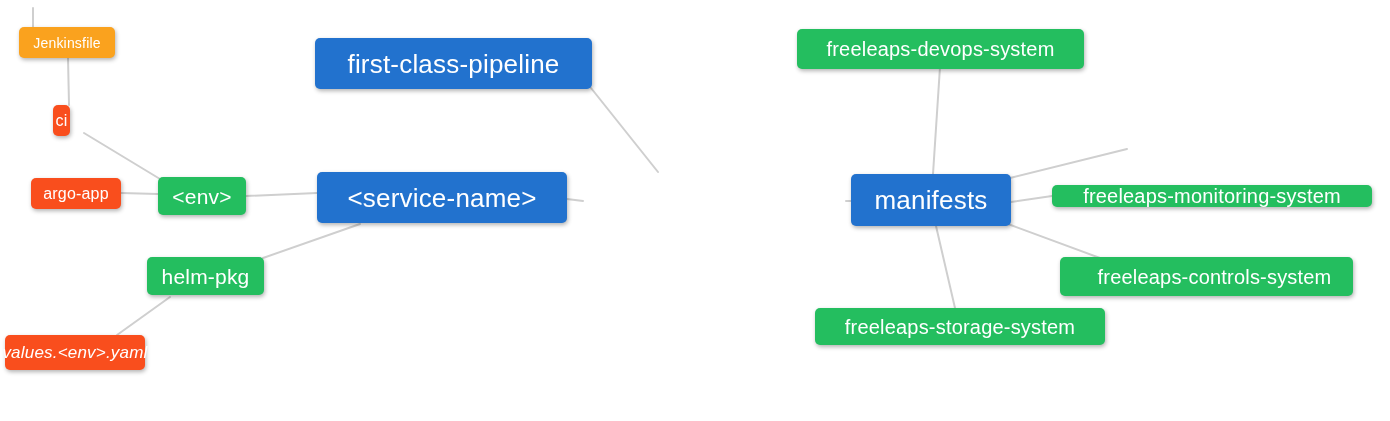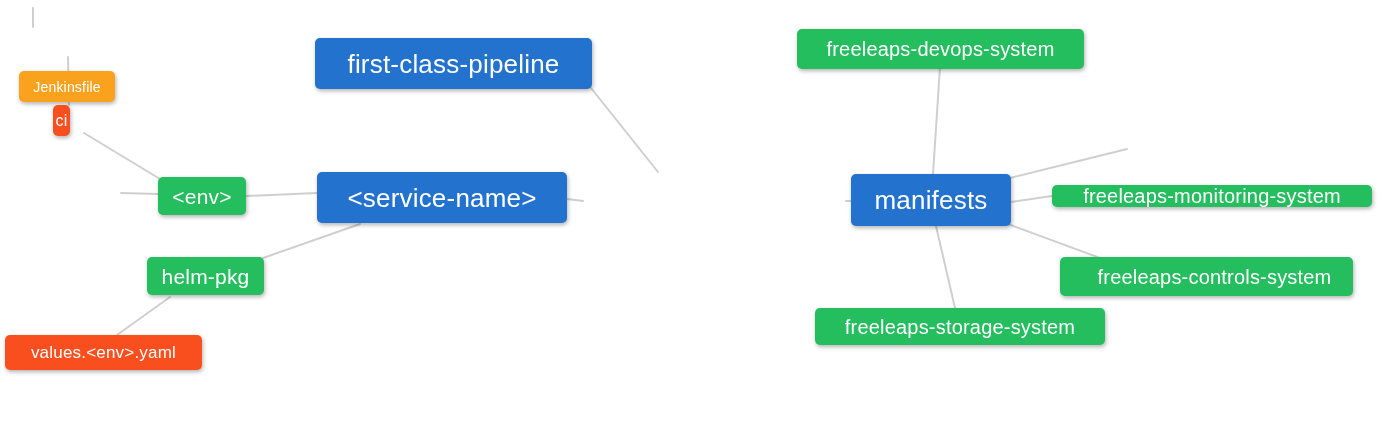--- a/index.html
+++ b/index.html
@@ -54,25 +54,26 @@
       <line x1="117" y1="335" x2="170" y2="297" stroke="#CFCFCF" stroke-width="2" stroke-linecap="round"></line>
       <line x1="591" y1="88" x2="658" y2="172" stroke="#CFCFCF" stroke-width="2" stroke-linecap="round"></line>
       <line x1="567" y1="199" x2="583" y2="201" stroke="#CFCFCF" stroke-width="2" stroke-linecap="round"></line>
       <line x1="846" y1="201" x2="851" y2="201" stroke="#CFCFCF" stroke-width="2" stroke-linecap="round"></line>
       <line x1="940" y1="67" x2="933" y2="174" stroke="#CFCFCF" stroke-width="2" stroke-linecap="round"></line>
       <line x1="1010" y1="178" x2="1127" y2="149" stroke="#CFCFCF" stroke-width="2" stroke-linecap="round"></line>
       <line x1="1011" y1="202" x2="1052" y2="196" stroke="#CFCFCF" stroke-width="2" stroke-linecap="round"></line>
       <line x1="1008" y1="224" x2="1100" y2="258" stroke="#CFCFCF" stroke-width="2" stroke-linecap="round"></line>
       <line x1="936" y1="226" x2="955" y2="308" stroke="#CFCFCF" stroke-width="2" stroke-linecap="round"></line>
     </svg>
-<div class="mm-node" style="left: 19px; top: 27px; width: 96px; height: 31px; font-size: 14px; background: rgb(250, 162, 30); color: rgb(255, 255, 255); margin-top: 44px;">Jenkinsfile</div>
+<div class="mm-node" style="left: 19px; top: 27px; width: 96px; height: 31px; font-size: 14px; background: rgb(250, 162, 30); color: rgb(255, 255, 255);">Jenkinsfile</div>
     <div class="mm-node" style="left: 53px; top: 105px; width: 17px; height: 31px; font-size: 16px; background: rgb(249, 78, 29); color: rgb(255, 255, 255);">ci</div>
+    <div class="mm-node" style="left: 31px; top: 178px; width: 90px; height: 31px; font-size: 16px; background: rgb(249, 78, 29); color: rgb(255, 255, 255);">argo-app</div>
     <div class="mm-node" style="left: 158px; top: 177px; width: 88px; height: 38px; font-size: 21px; background: rgb(36, 190, 95); color: rgb(255, 255, 255);">&lt;env&gt;</div>
     <div class="mm-node" style="left: 147px; top: 257px; width: 117px; height: 38px; font-size: 21px; background: rgb(36, 190, 95); color: rgb(255, 255, 255);">helm-pkg</div>
-    <div class="mm-node" style="left: 5px; top: 335px; width: 197px; height: 35px; font-size: 17px; background: rgb(249, 78, 29); color: rgb(255, 255, 255);">values.&lt;env&gt;.yaml</div>
+    <div class="mm-node" style="left: 5px; top: 335px; width: 140px; height: 35px; font-size: 17px; background: rgb(249, 78, 29); color: rgb(255, 255, 255); font-style: italic;">values.&lt;env&gt;.yaml</div>
     <div class="mm-node" style="left: 315px; top: 38px; width: 277px; height: 51px; font-size: 26px; background: rgb(34, 114, 206); color: rgb(255, 255, 255);">first-class-pipeline</div>
     <div class="mm-node" style="left: 317px; top: 172px; width: 250px; height: 51px; font-size: 26px; background: rgb(34, 114, 206); color: rgb(255, 255, 255);">&lt;service-name&gt;</div>
     <div class="mm-node" style="left: 851px; top: 174px; width: 160px; height: 52px; font-size: 26px; background: rgb(34, 114, 206); color: rgb(255, 255, 255);">manifests</div>
     <div class="mm-node" style="left: 797px; top: 29px; width: 287px; height: 40px; font-size: 20px; background: rgb(36, 190, 95); color: rgb(255, 255, 255);">freeleaps-devops-system</div>
     <div class="mm-node" style="left: 1052px; top: 185px; width: 320px; height: 22px; font-size: 20px; background: rgb(36, 190, 95); color: rgb(255, 255, 255);">freeleaps-monitoring-system</div>
     <div class="mm-node" style="left: 1060px; top: 257px; width: 293px; height: 39px; font-size: 20px; background: rgb(36, 190, 95); color: rgb(255, 255, 255); padding-left: 20px;">freeleaps-controls-system</div>
     <div class="mm-node" style="left: 815px; top: 308px; width: 290px; height: 37px; font-size: 20px; background: rgb(36, 190, 95); color: rgb(255, 255, 255);">freeleaps-storage-system</div>
   </div>
 
 </body></html>

